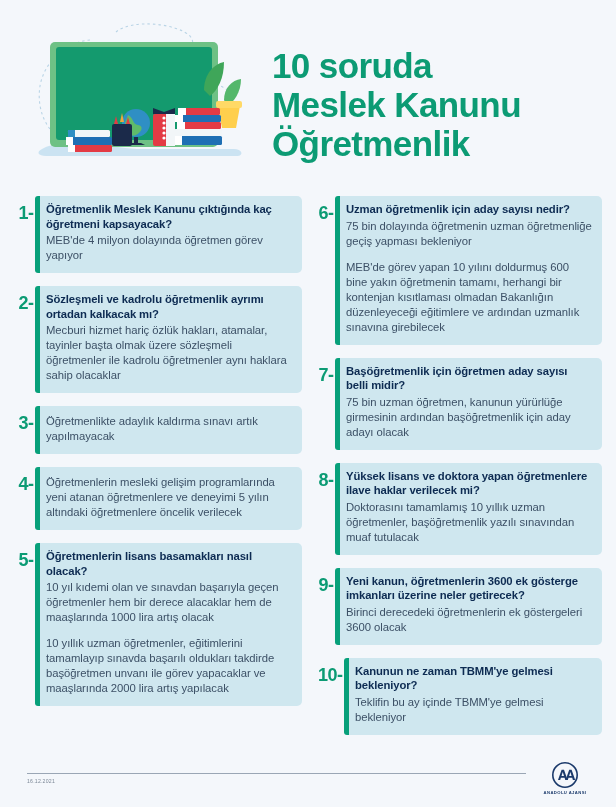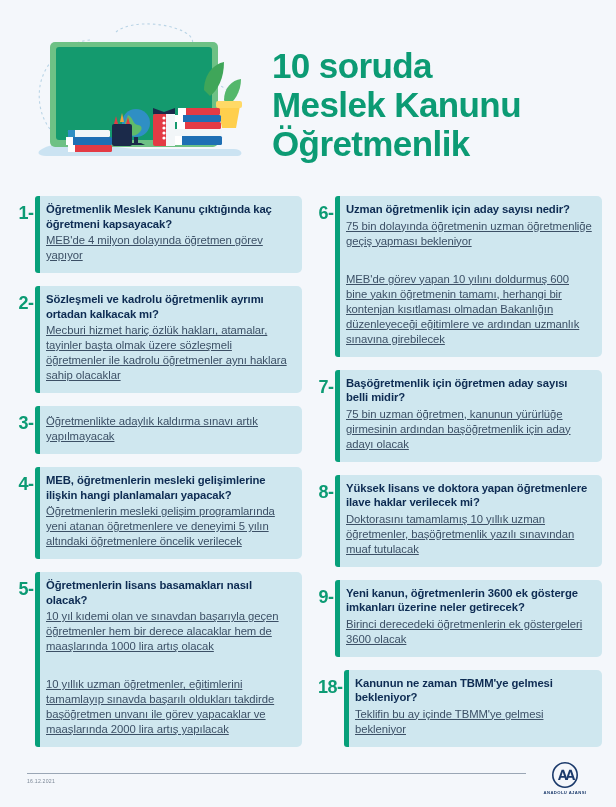--- a/index.html
+++ b/index.html
@@ -121,24 +121,23 @@
     line-height: 14.5px;
     letter-spacing: -0.1px;
   }
 
   .a {
     color: #3c5066;
     font-size: 11.3px;
     line-height: 15px;
     margin-top: 2px;
     letter-spacing: -0.05px;
-    text-decoration: underline;
-  }
-
-  .a + .a { margin-top: 23px; }
+  }
+
+  .a + .a { margin-top: 11px; }
 
   
   .footer {
     position: absolute;
     left: 0;
     bottom: 0;
     width: 616px;
     height: 48px;
   }
 
@@ -279,21 +278,20 @@
         <span class="bar"></span>
         <div class="a">Öğretmenlikte adaylık kaldırma sınavı artık yapılmayacak</div>
       </div>
     </div>
 
     <div class="item">
       <span class="num">4</span>
       <span class="dash">-</span>
       <div class="card">
         <span class="bar"></span>
-        <div class="q">MEB, öğretmenlerin mesleki gelişimlerine ilişkin hangi planlamaları yapacak?</div>
         <div class="a">Öğretmenlerin mesleki gelişim programlarında yeni atanan öğretmenlere ve deneyimi 5 yılın altındaki öğretmenlere öncelik verilecek</div>
       </div>
     </div>
 
     <div class="item">
       <span class="num">5</span>
       <span class="dash">-</span>
       <div class="card">
         <span class="bar"></span>
         <div class="q">Öğretmenlerin lisans basamakları nasıl olacak?</div>
@@ -341,21 +339,21 @@
       <span class="num">9</span>
       <span class="dash">-</span>
       <div class="card">
         <span class="bar"></span>
         <div class="q">Yeni kanun, öğretmenlerin 3600 ek gösterge imkanları üzerine neler getirecek?</div>
         <div class="a">Birinci derecedeki öğretmenlerin ek göstergeleri 3600 olacak</div>
       </div>
     </div>
 
     <div class="item">
-      <span class="num wide">18</span>
+      <span class="num wide">10</span>
       <span class="dash">-</span>
       <div class="card">
         <span class="bar"></span>
         <div class="q">Kanunun ne zaman TBMM'ye gelmesi bekleniyor?</div>
         <div class="a">Teklifin bu ay içinde TBMM'ye gelmesi bekleniyor</div>
       </div>
     </div>
 
   </div>
 </div>

